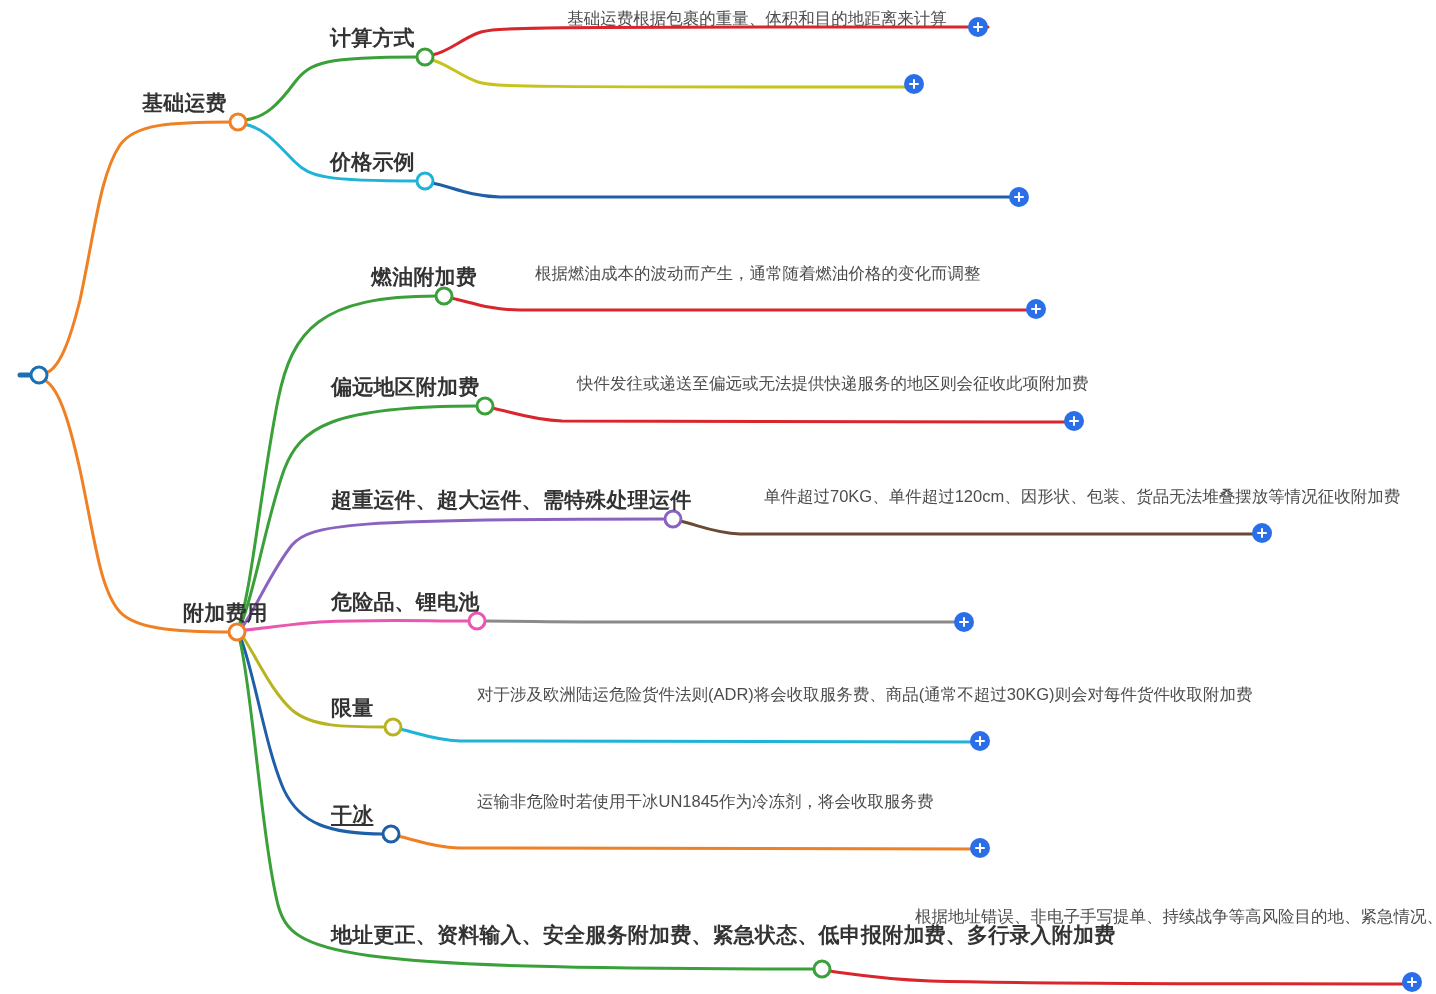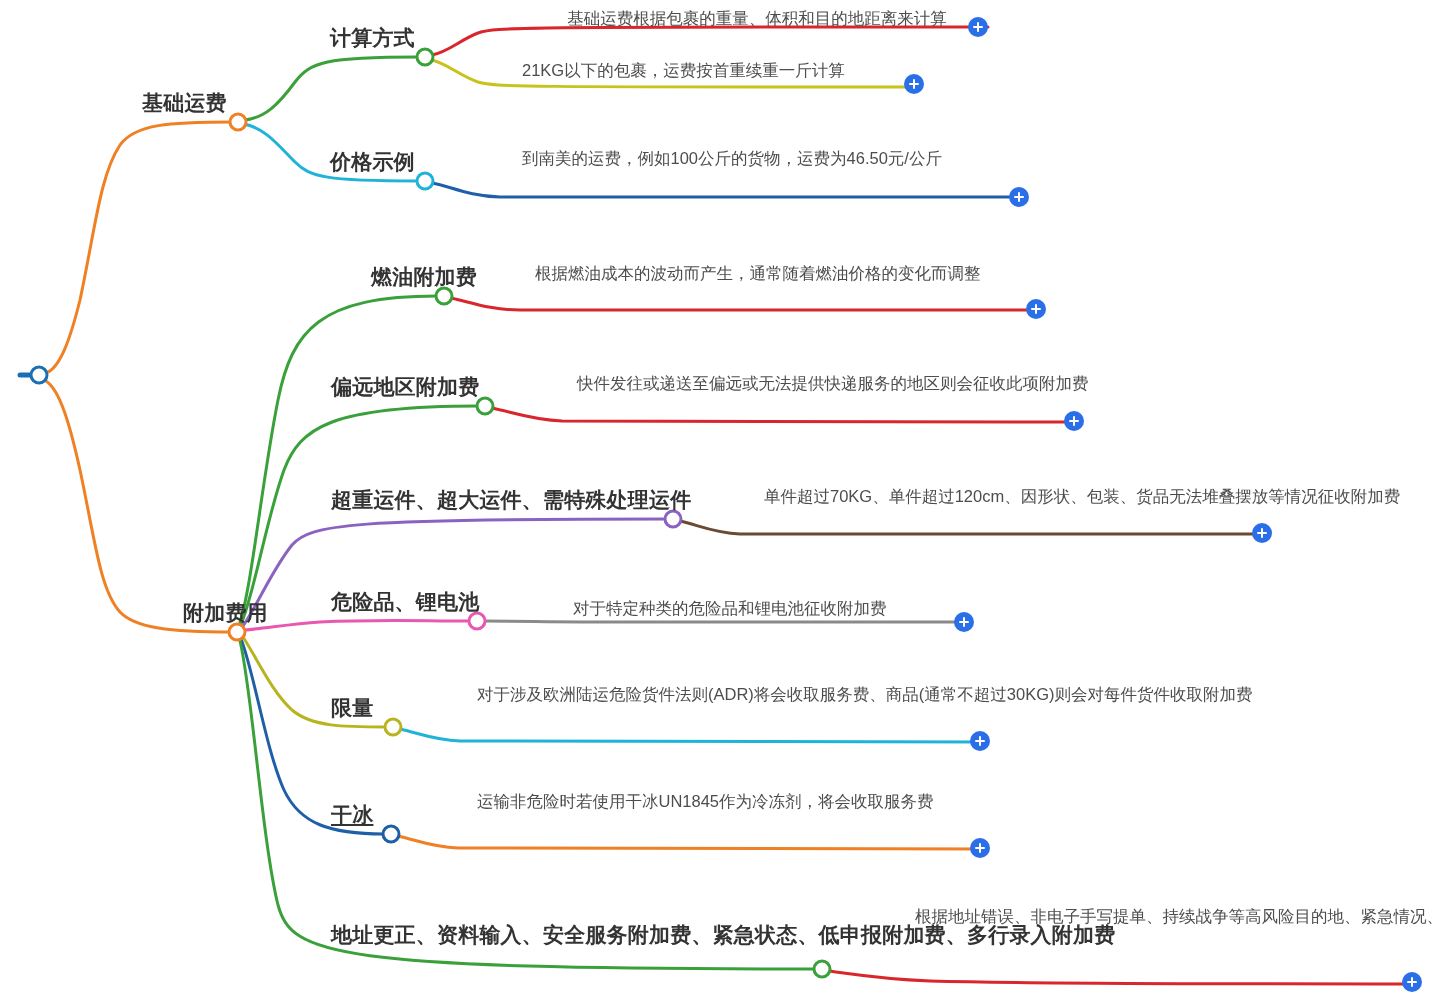--- a/index.html
+++ b/index.html
@@ -135,31 +135,28 @@
   <div class="label topic" style="left:331px; top:587px;">危险品、锂电池</div>
 
   <div class="label topic" style="left:331px; top:693px;">限量</div>
 
   <div class="label topic" style="left:331px; top:800px;text-decoration:underline;">干冰</div>
 
   <div class="label topic" style="left:331px; top:920px; width:492px;">地址更正、资料输入、安全服务附加费、紧急状态、低申报附加费、多行录入附加费</div>
 
   <div class="label leaf" style="left:522px; top:7px; width:470px;text-align:center;">基础运费根据包裹的重量、体积和目的地距离来计算</div>
 
-  <div class="label leaf" style="left:522px; top:59px; width:400px;">21KG以下的包裹，运费按首重续重一斤计算</div>
 
-  <div class="label leaf" style="left:522px; top:147px; width:492px;">到南美的运费，例如100公斤的货物，运费为46.50元/公斤</div>
 
   <div class="label leaf" style="left:577px; top:372px; width:490px;">快件发往或递送至偏远或无法提供快递服务的地区则会征收此项附加费</div>
 
   <div class="label leaf" style="left:535px; top:262px; width:502px;">根据燃油成本的波动而产生，通常随着燃油价格的变化而调整</div>
 
   <div class="label leaf" style="left:764px; top:485px; width:478px;">单件超过70KG、单件超过120cm、因形状、包装、货品无法堆叠摆放等情况征收附加费</div>
 
-  <div class="label leaf" style="left:573px; top:597px; width:390px;">对于特定种类的危险品和锂电池征收附加费</div>
 
   <div class="label leaf" style="left:477px; top:683px; width:492px;">对于涉及欧洲陆运危险货件法则(ADR)将会收取服务费、商品(通常不超过30KG)则会对每件货件收取附加费</div>
 
   <div class="label leaf" style="left:477px; top:790px; width:492px;">运输非危险时若使用干冰UN1845作为冷冻剂，将会收取服务费</div>
 
   <div class="label leaf" style="left:915px; top:905px; width:484px;">根据地址错误、非电子手写提单、持续战争等高风险目的地、紧急情况、低报了货品价值、一次发货，商品种类多等情况征收附加费</div>
 
   <div class="plus" style="left:968px; top:17px;"></div>
   <div class="plus" style="left:904px; top:74px;"></div>
   <div class="plus" style="left:1009px; top:187px;"></div>

